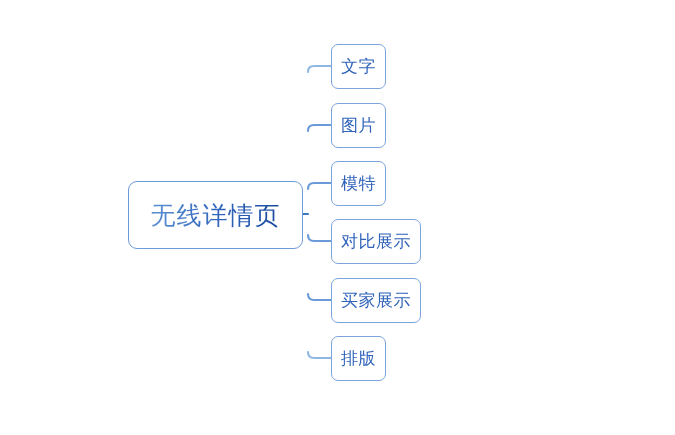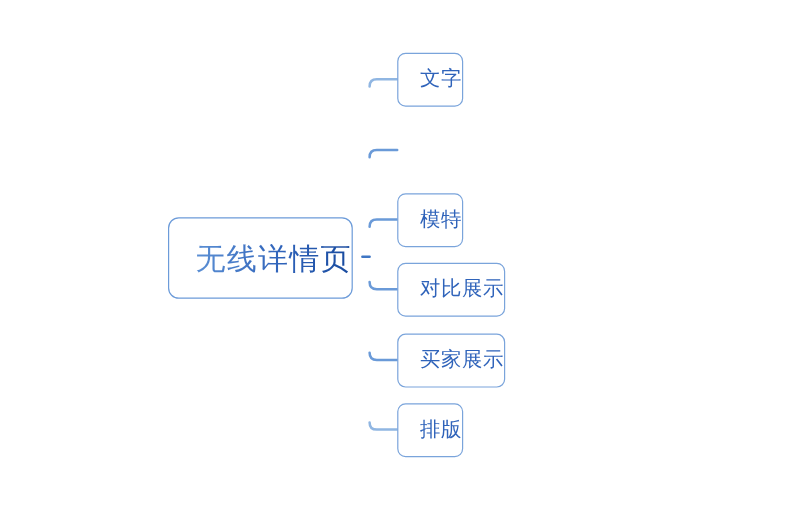--- a/index.html
+++ b/index.html
@@ -28,21 +28,21 @@
     top: 0;
     width: 675px;
     height: 435px;
     pointer-events: none;
   }
   .node {
     position: absolute;
     box-sizing: border-box;
     display: flex;
     align-items: center;
-    justify-content: flex-end;
+    justify-content: center;
     background: #ffffff;
     border-style: solid;
     border-radius: 7px;
     white-space: nowrap;
   }
   .node-root {
     left: 128px;
     top: 181px;
     width: 175px;
     height: 68px;
@@ -94,28 +94,31 @@
         <path d="M 302 214 L 308 214" stroke="#3f76c4"></path>
         <path d="M 308 72 Q 308 66 314 66 L 331 66" stroke="#90b6e2"></path>
         <path d="M 308 131 Q 308 125 314 125 L 331 125" stroke="#6a9ad8"></path>
         <path d="M 308 189 Q 308 183 314 183 L 331 183" stroke="#6a9ad8"></path>
         <path d="M 308 235 Q 308 241 314 241 L 331 241" stroke="#6a9ad8"></path>
         <path d="M 308 294 Q 308 300 314 300 L 331 300" stroke="#6a9ad8"></path>
         <path d="M 308 352 Q 308 358 314 358 L 331 358" stroke="#90b6e2"></path>
       </g>
   </svg>
 
-  <div class="node node-root" style="left: 128px; top: 181px; width: 154px; height: 68px; margin-left: 12px;">
+  <div class="node node-root" style="left: 128px; top: 181px; width: 175px; height: 68px;">
     <span class="node-text">无线详情页</span>
   </div>
 
   <div class="node node-child" style="left: 331px; top: 44px; width: 55px; height: 45px;">
     <span class="node-text">文字</span>
   </div>
 
+  <div class="node node-child" style="left: 331px; top: 103px; width: 55px; height: 45px;">
+    <span class="node-text">图片</span>
+  </div>
 
   <div class="node node-child" style="left: 331px; top: 161px; width: 55px; height: 45px;">
     <span class="node-text">模特</span>
   </div>
 
   <div class="node node-child" style="left: 331px; top: 219px; width: 90px; height: 45px;">
     <span class="node-text">对比展示</span>
   </div>
 
   <div class="node node-child" style="left: 331px; top: 278px; width: 90px; height: 45px;">

